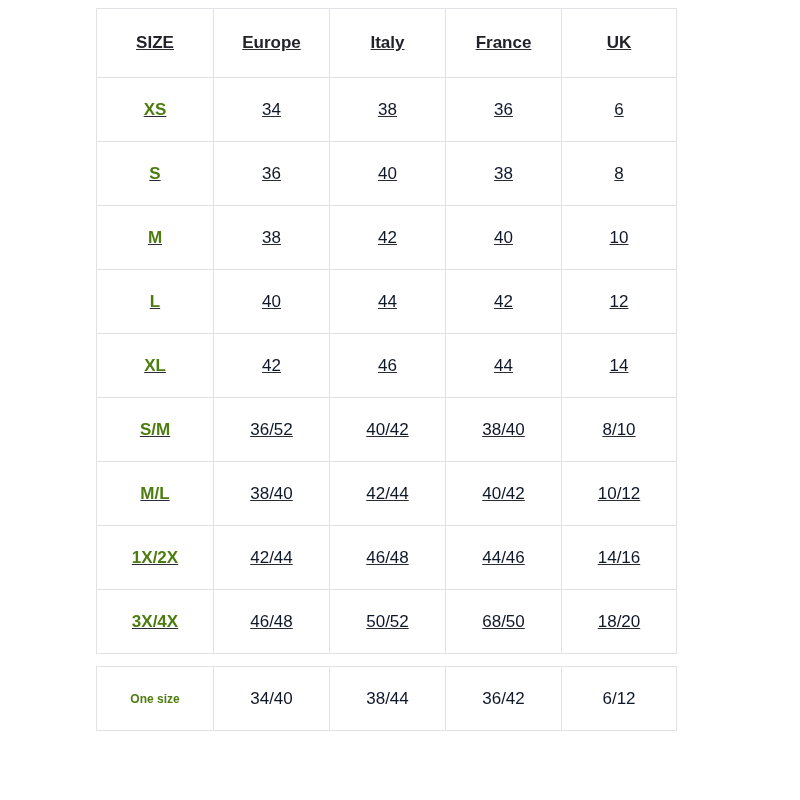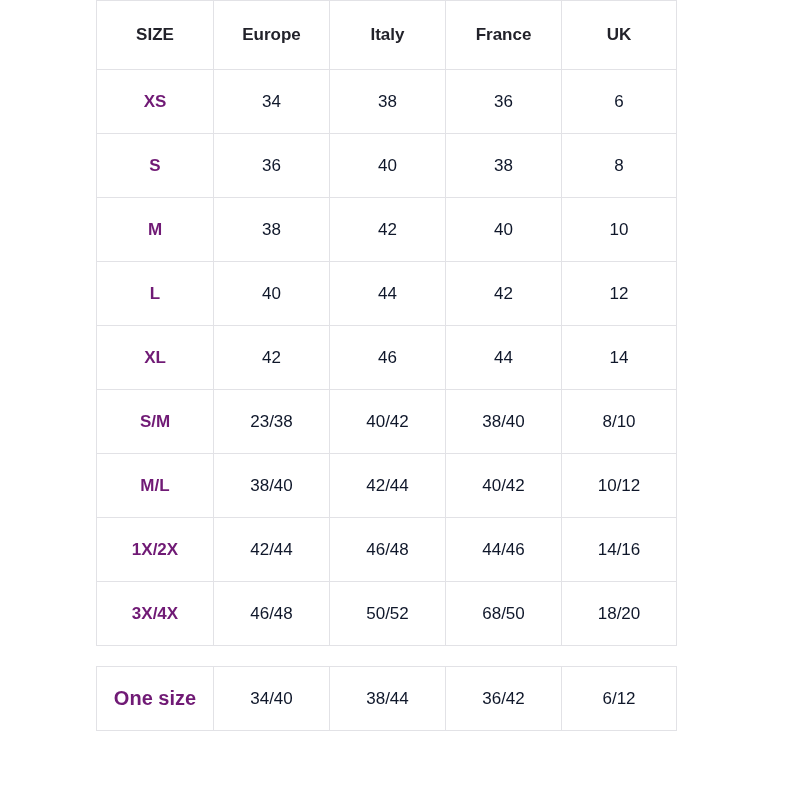--- a/index.html
+++ b/index.html
@@ -20,22 +20,23 @@
     height: 800px;
     box-sizing: border-box;
   }
   .size-table {
     border-collapse: collapse;
     table-layout: fixed;
     position: absolute;
     left: 96px;
   }
   .size-table.main {
-    top: 0px;
+    top: 8px;
     width: 580px;
+    text-decoration: underline;
   }
   .size-table.secondary {
     top: 666px;
     width: 580px;
   }
   .size-table col.c0 { width: 117px; }
   .size-table col.c1 { width: 116px; }
   .size-table col.c2 { width: 116px; }
   .size-table col.c3 { width: 116px; }
   .size-table col.c4 { width: 115px; }
@@ -50,32 +51,32 @@
     padding: 0;
     height: 63px;
   }
   .size-table th {
     font-weight: 700;
     color: #22222a;
     font-size: 17px;
   }
   .size-table .rowhead {
     font-weight: 700;
-    color: #701a75;
+    color: #4d7c0f;
     font-size: 17px;
   }
   .size-table.main tr:first-child th {
     border-top: 1px solid #e2e2e6;
     height: 68px;
   }
   .size-table.secondary td {
     height: 63px;
   }
   .size-table.secondary .rowhead {
-    font-size: 20px;
+    font-size: 12px;
   }
 </style>
 </head>
 <body>
 
 <div class="page">
 
   <table class="size-table main">
     <colgroup>
       <col class="c0">
@@ -124,21 +125,21 @@
       </tr>
       <tr>
         <td class="rowhead">XL</td>
         <td>42</td>
         <td>46</td>
         <td>44</td>
         <td>14</td>
       </tr>
       <tr>
         <td class="rowhead">S/M</td>
-        <td>23/38</td>
+        <td>36/52</td>
         <td>40/42</td>
         <td>38/40</td>
         <td>8/10</td>
       </tr>
       <tr>
         <td class="rowhead">M/L</td>
         <td>38/40</td>
         <td>42/44</td>
         <td>40/42</td>
         <td>10/12</td>

